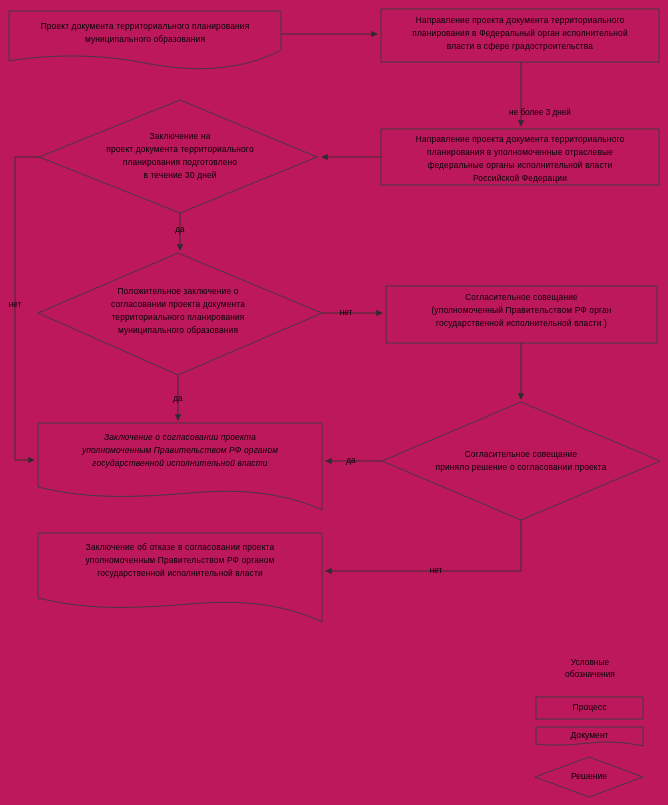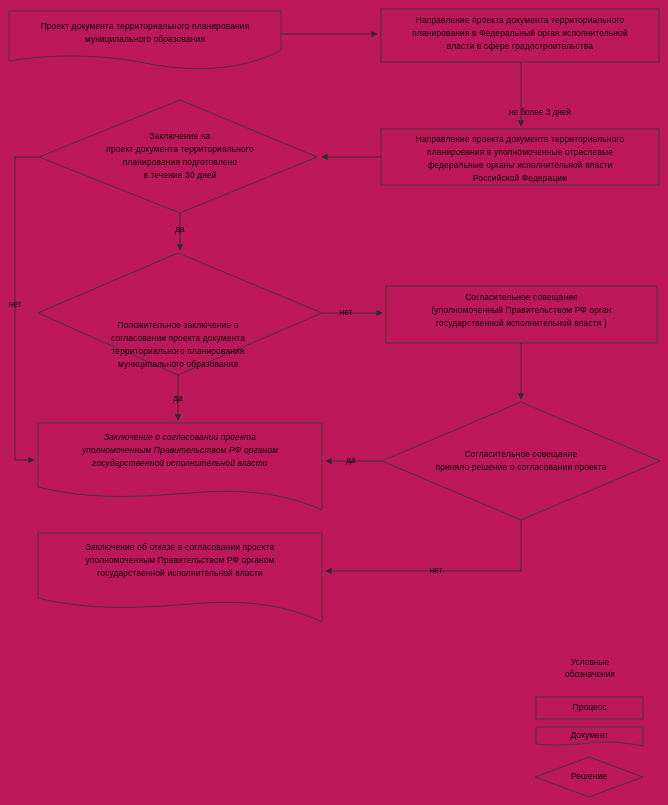--- a/index.html
+++ b/index.html
@@ -141,21 +141,21 @@
   <div class="node-text" style="left:384px; top:133px; width:272px;">Направление проекта документа территориального
 планирования в уполномоченные отраслевые
 федеральные органы исполнительной власти
 Российской Федерации</div>
 
   <div class="node-text" style="left:85px; top:130px; width:190px;">Заключение на
 проект документа территориального
 планирования подготовлено
 в течение   30 дней</div>
 
-  <div class="node-text" style="left:80px; top:285px; width:196px;margin-top:34px;">Положительное заключение о
+  <div class="node-text" style="left:80px; top:285px; width:196px;">Положительное заключение о
 согласовании проекта документа
 территориального планирования
 муниципального образования</div>
 
   <div class="node-text" style="left:389px; top:291px; width:265px;">Согласительное совещание
 (уполномоченный Правительством РФ орган
 государственной исполнительной власти         )</div>
 
   <div class="node-text" style="left:398px; top:448px; width:246px;">Согласительное совещание
 приняло решение о согласовании проекта</div>

